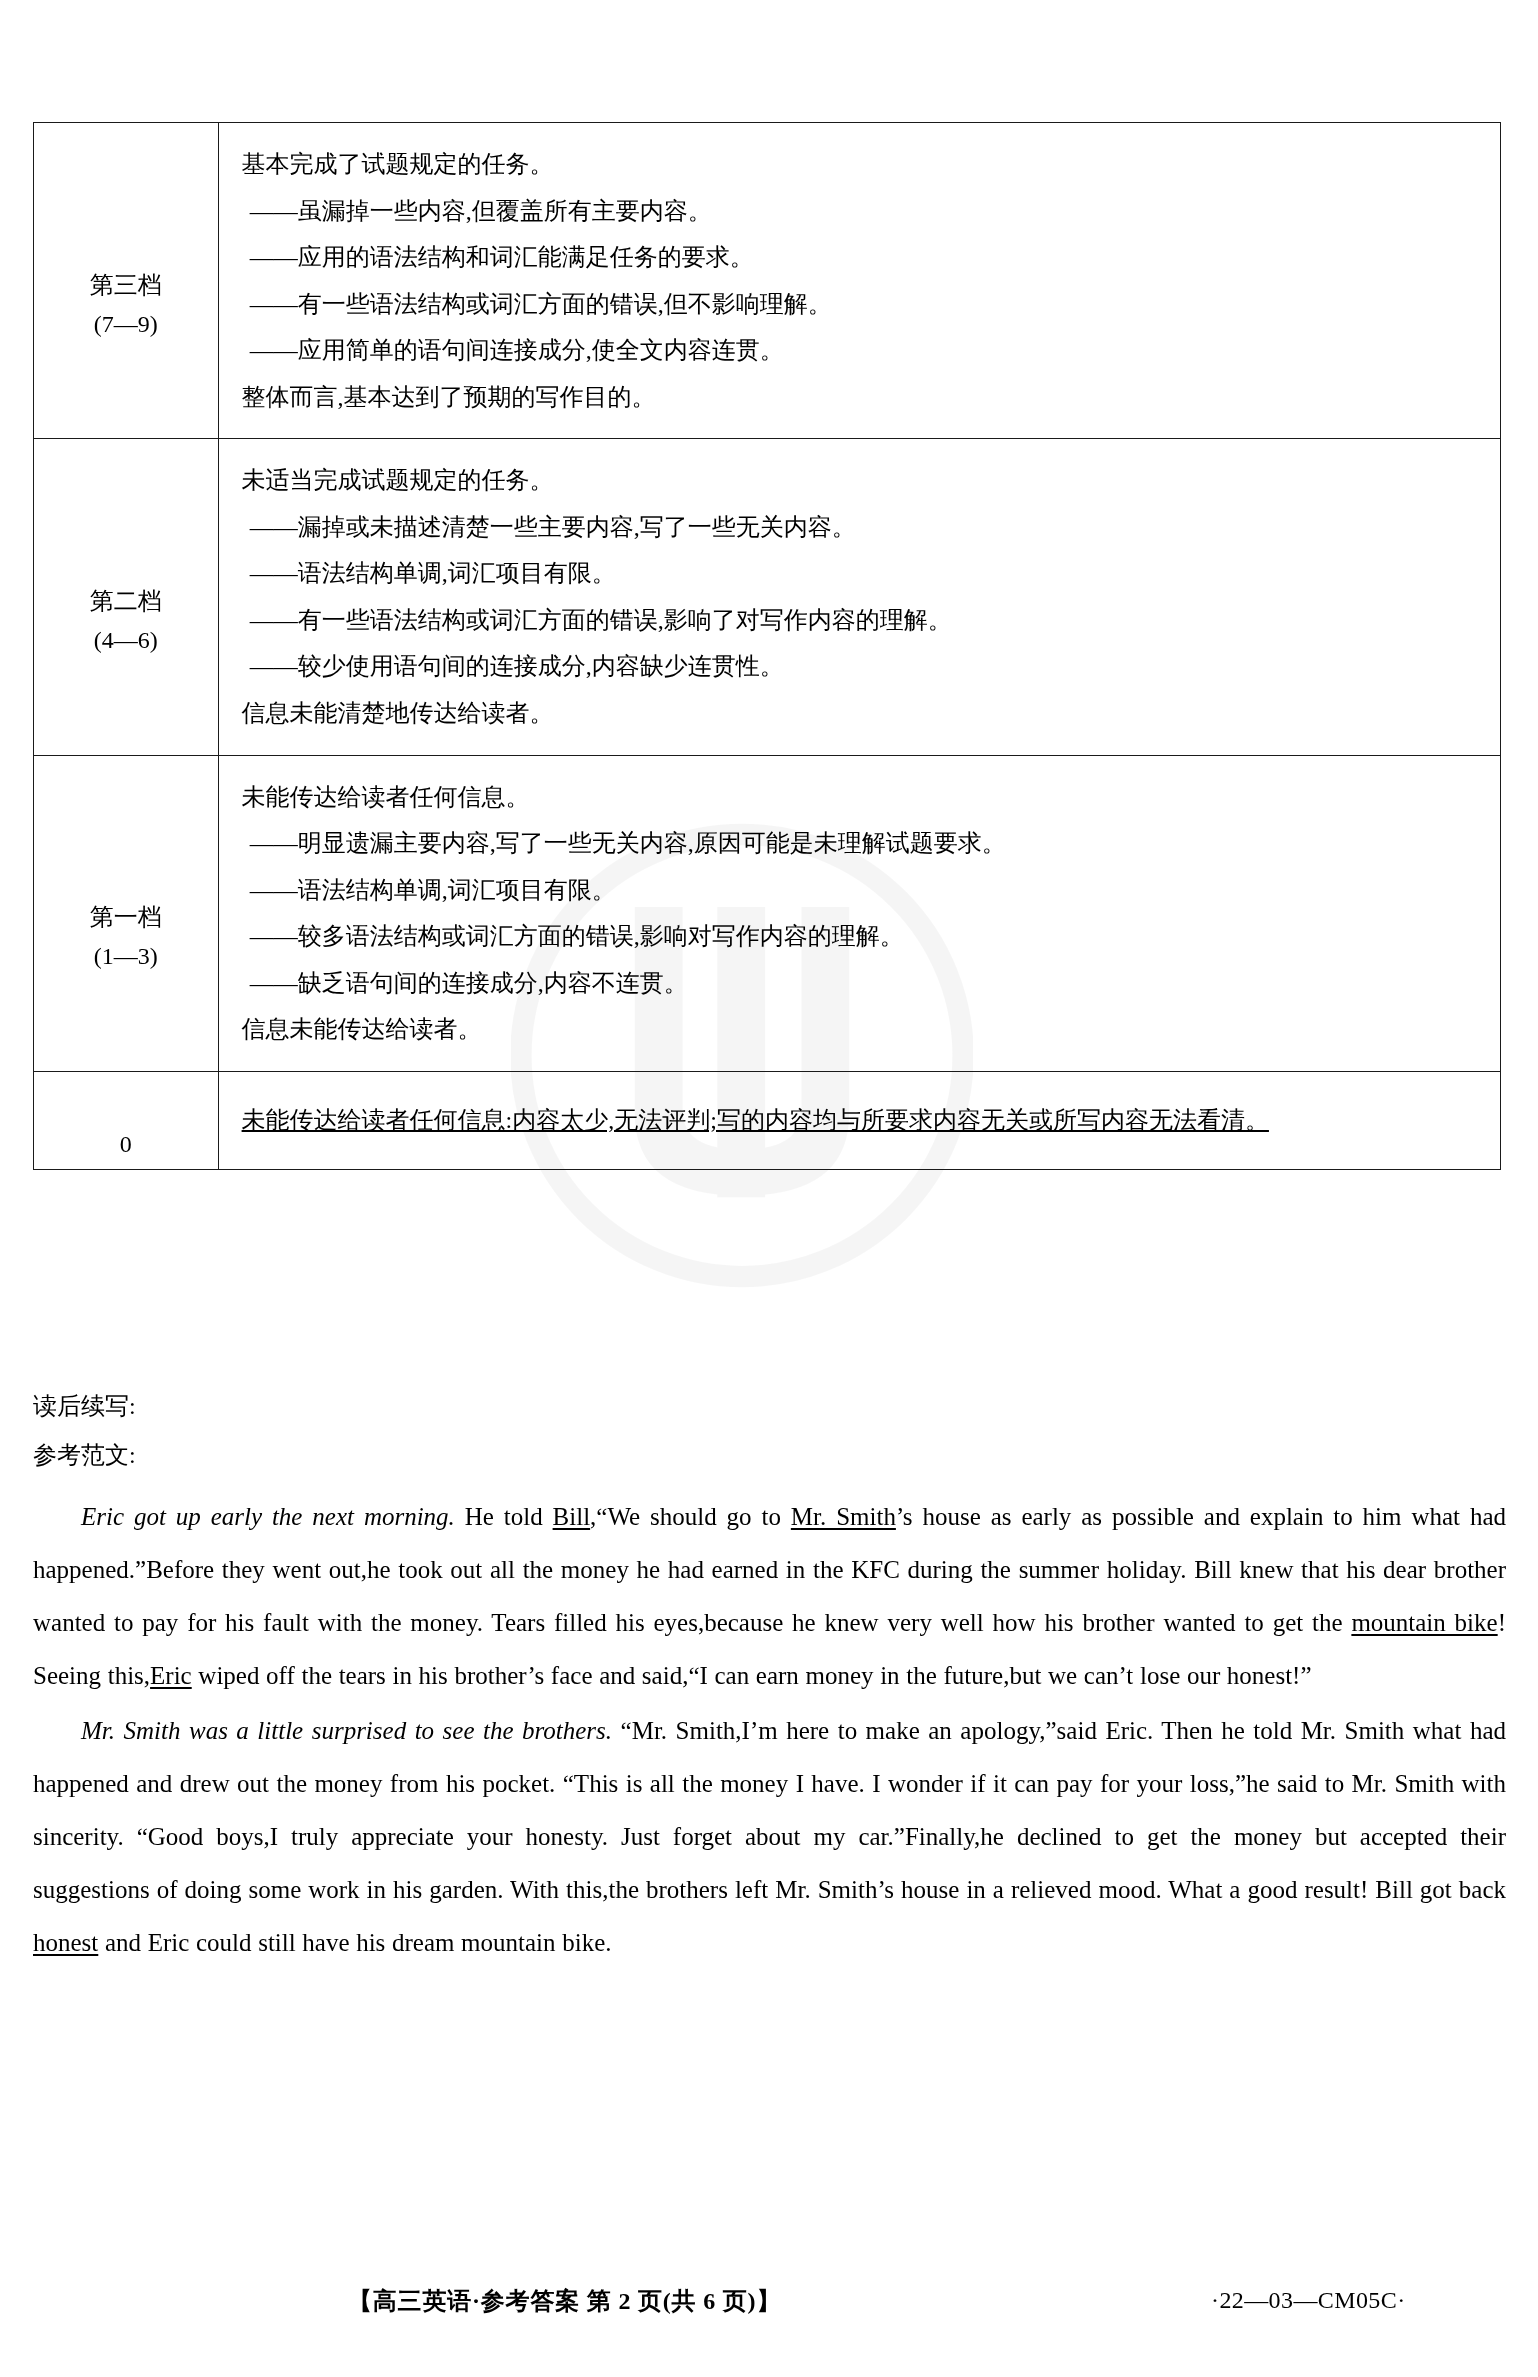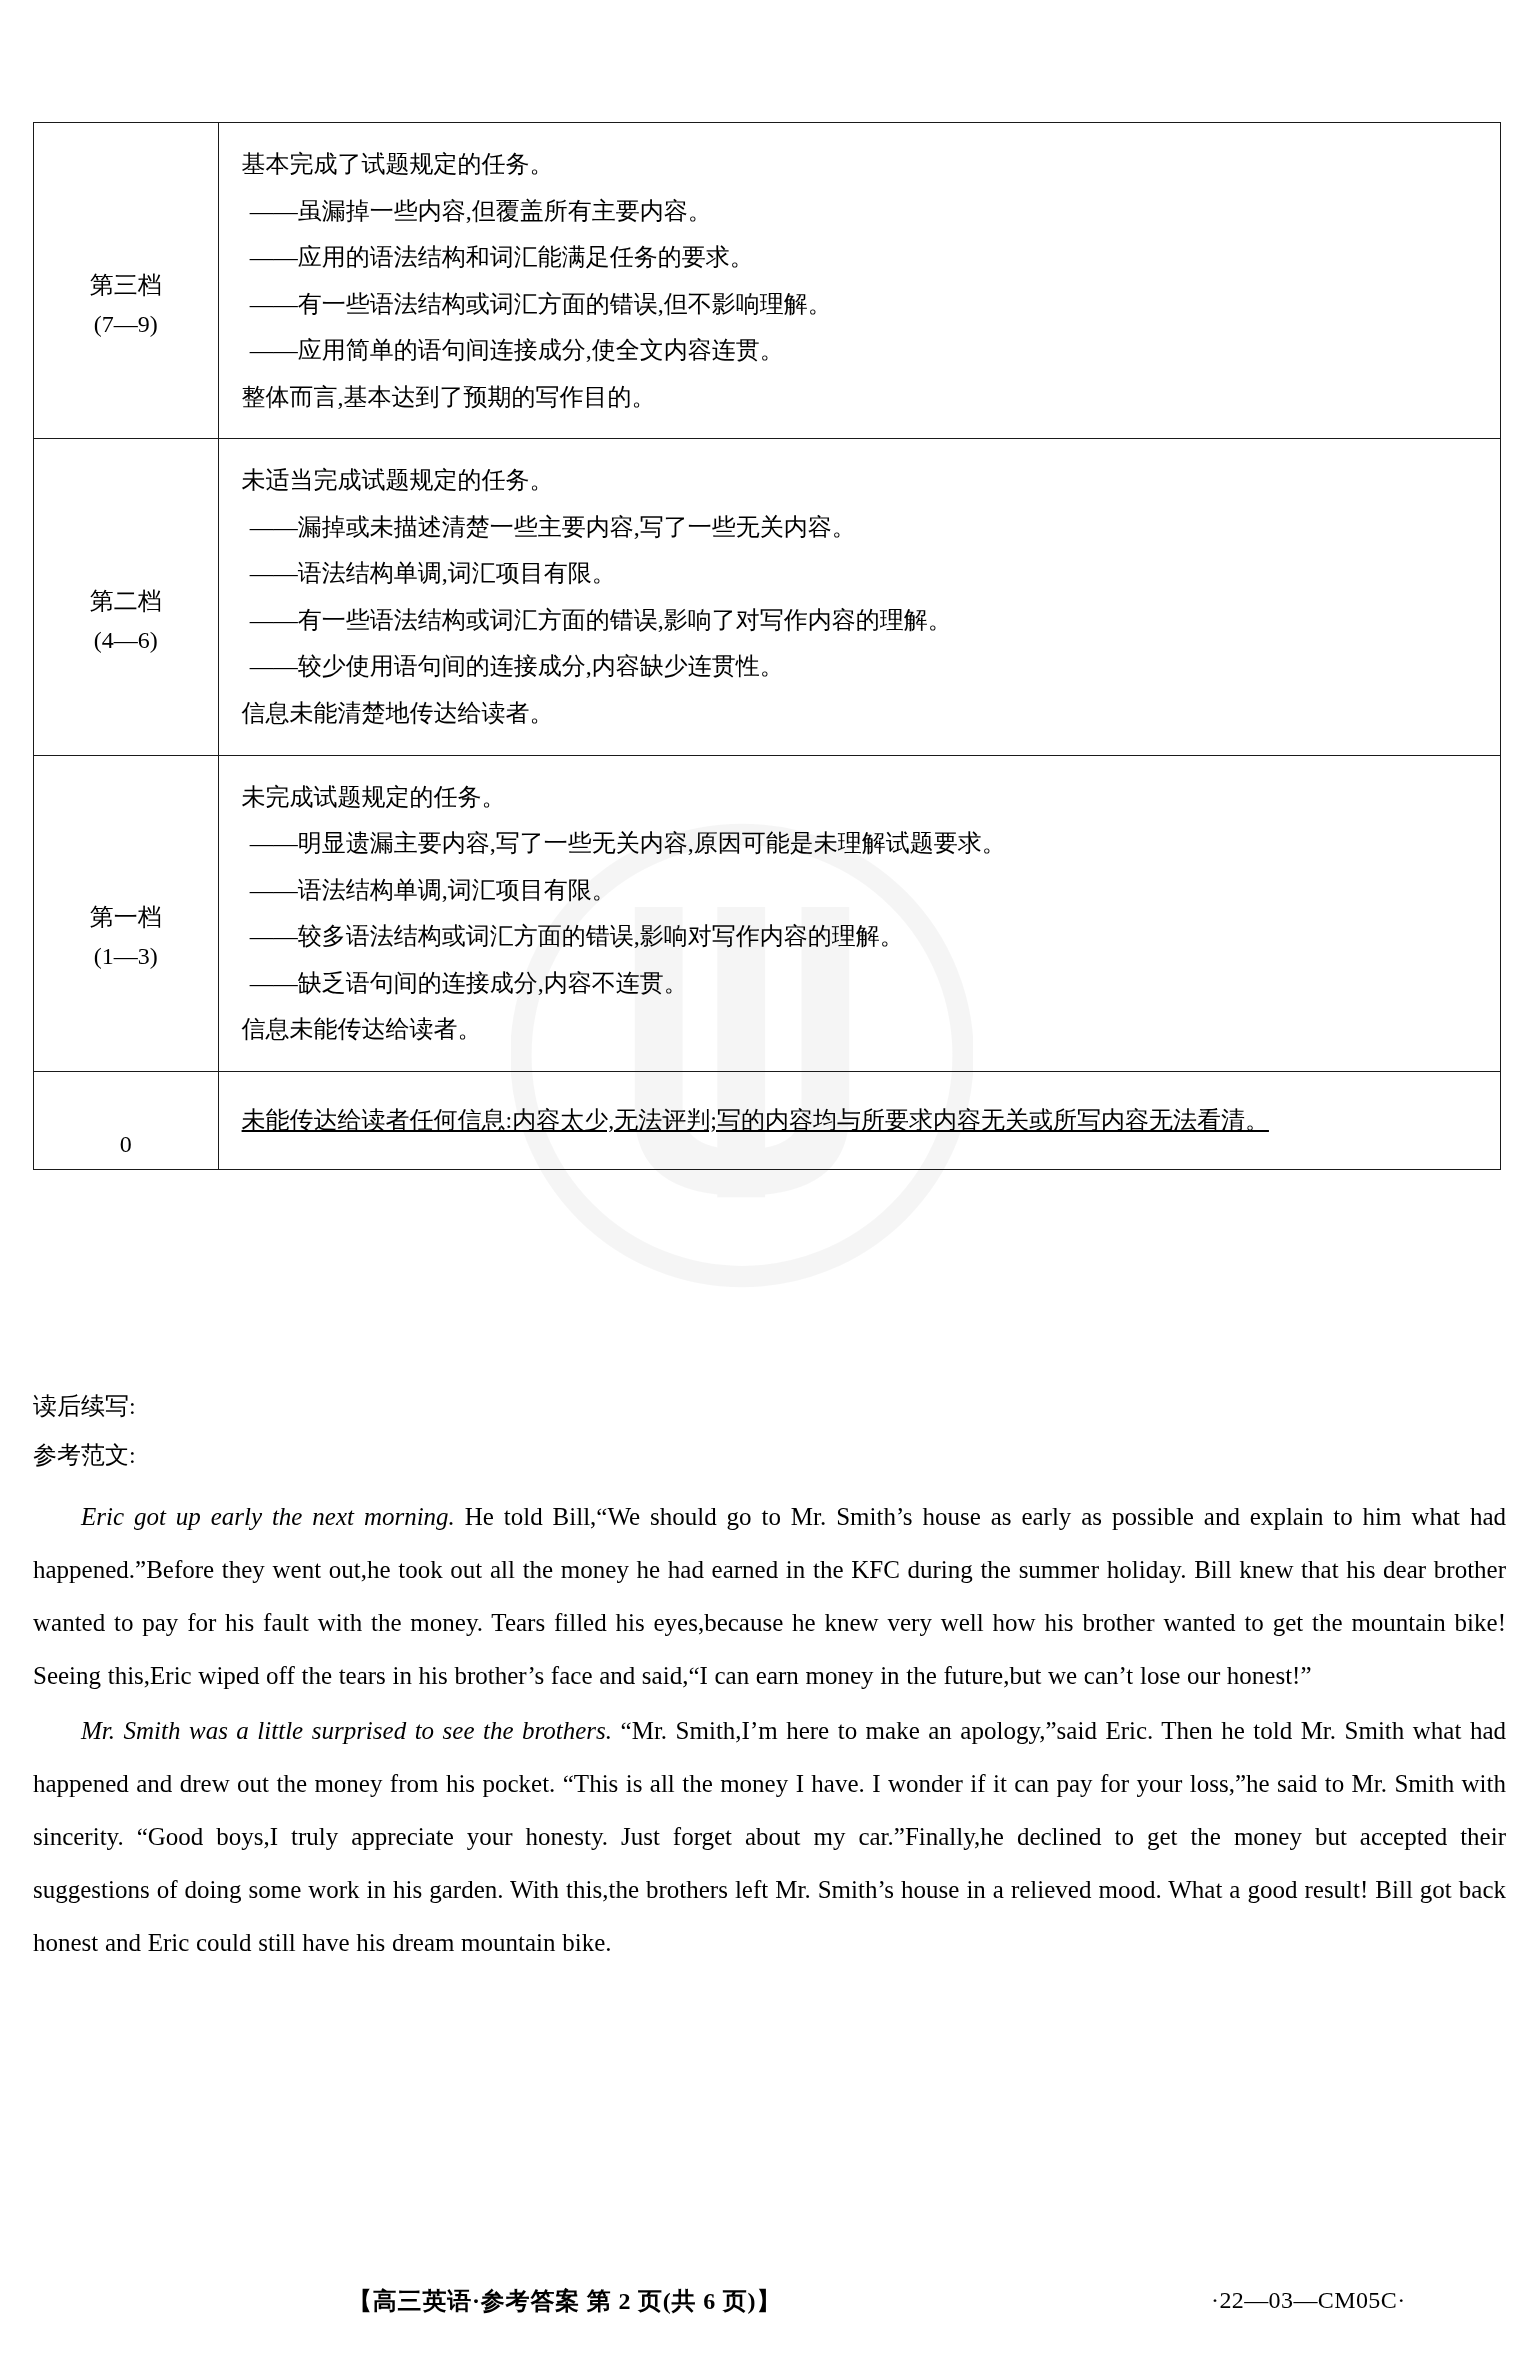--- a/index.html
+++ b/index.html
@@ -95,21 +95,21 @@
   .para {
     text-align: justify;
     text-align-last: left;
     line-height: 2.12;
     margin: 0 0 0 0;
     text-indent: 48px;
     word-spacing: 0.4px;
   }
   .para + .para { margin-top: 1.6px; }
   .ital { font-style: italic; }
-  .uline { text-underline-offset: 2.5px; }
+  .uline { text-decoration: underline; text-underline-offset: 2.5px; }
 
   
   #footer {
     position: absolute;
     left: 0;
     top: 2285px;
     width: 1539px;
     z-index: 2;
     font-size: 24px;
   }
@@ -173,21 +173,21 @@
             <div class="d-line">信息未能清楚地传达给读者。</div>
           </td>
         </tr>
 
         <tr>
           <td class="level">
             <span class="lv-name">第一档</span>
             <span class="lv-range">(1—3)</span>
           </td>
           <td class="desc">
-            <div class="d-line">未完成试题规定的任务。</div>
+            <div class="d-line">未能传达给读者任何信息。</div>
             <div class="d-line sub">——明显遗漏主要内容,写了一些无关内容,原因可能是未理解试题要求。</div>
             <div class="d-line sub">——语法结构单调,词汇项目有限。</div>
             <div class="d-line sub">——较多语法结构或词汇方面的错误,影响对写作内容的理解。</div>
             <div class="d-line sub">——缺乏语句间的连接成分,内容不连贯。</div>
             <div class="d-line">信息未能传达给读者。</div>
           </td>
         </tr>
 
         <tr>
           <td class="level zero-cell">

